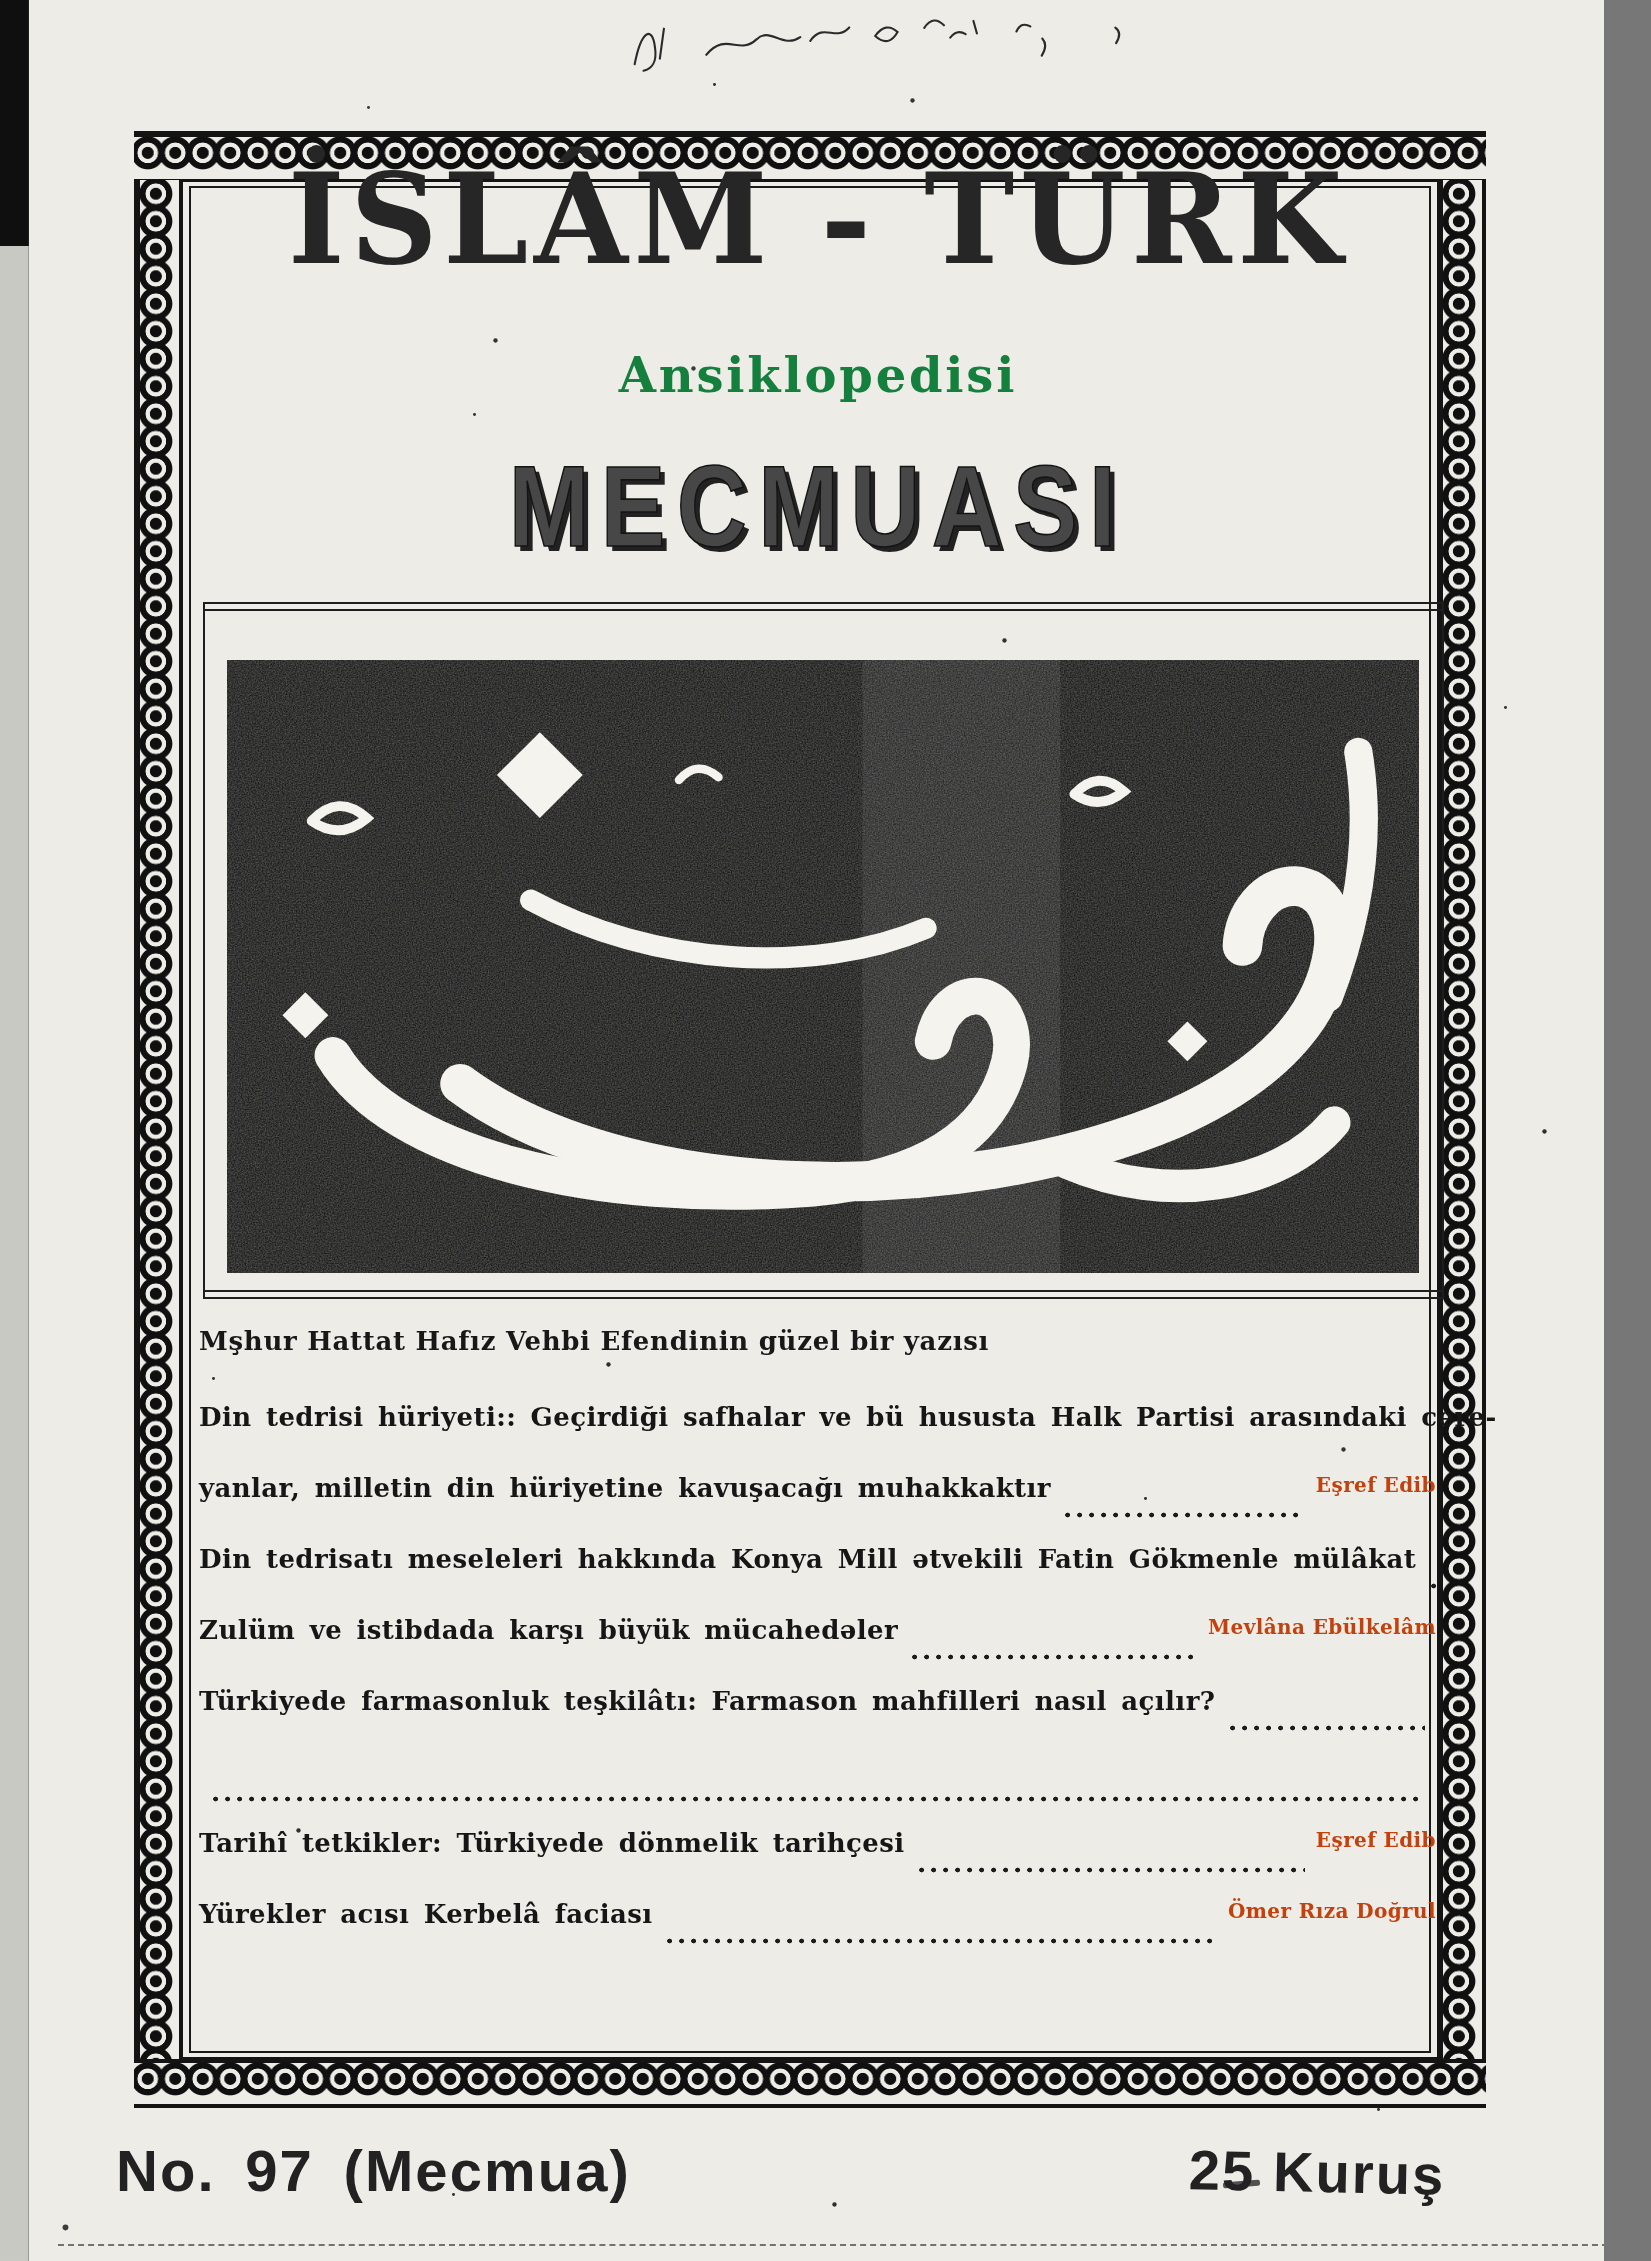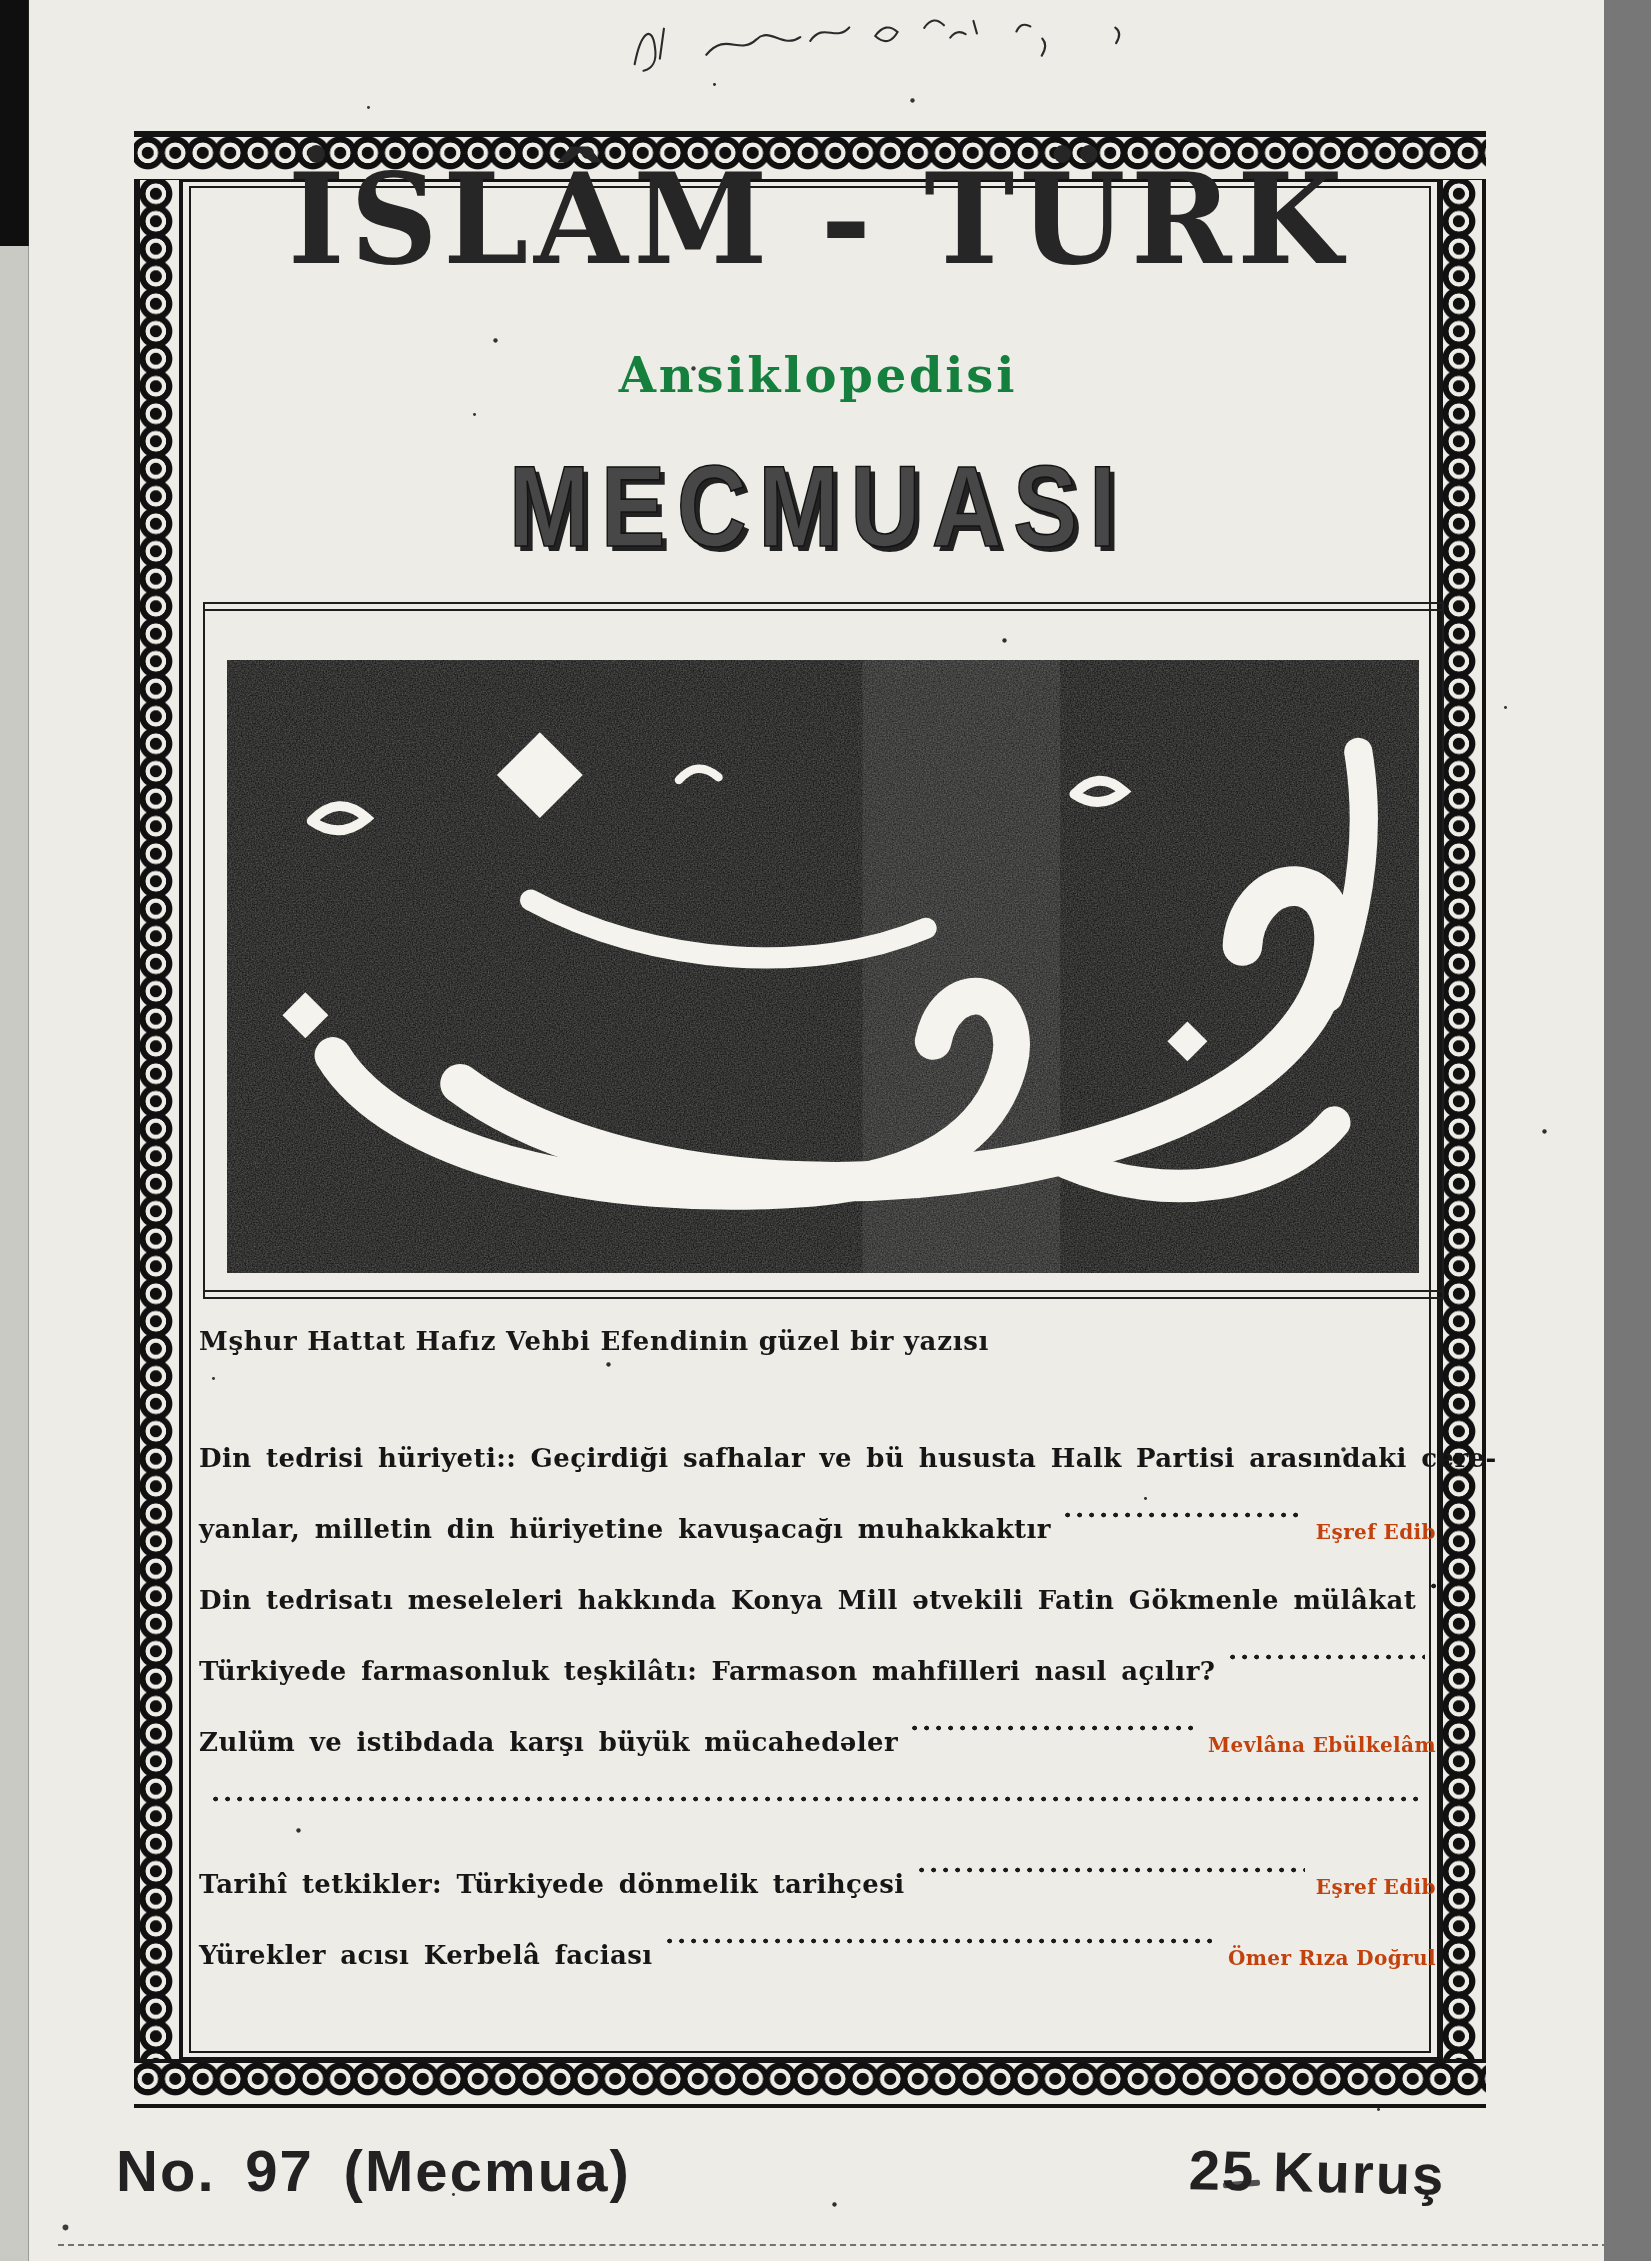--- a/index.html
+++ b/index.html
@@ -107,21 +107,21 @@
   .plate{position:absolute;left:227px;top:660px;width:1192px;height:613px;}
   .plate svg{display:block;width:100%;height:100%;}
 
   .caption{
     position:absolute;left:199px;top:1326px;width:1237px;
     text-align:left;font-size:26px;font-weight:700;color:#181818;letter-spacing:0.7px;
   }
 
   
   .toc{position:absolute;left:199px;top:1402px;width:1237px;}
-  .toc-row{display:flex;align-items:flex-end;height:71px;white-space:nowrap;}
+  .toc-row{display:flex;align-items:flex-start;height:71px;white-space:nowrap;}
   .toc-text{font-size:26px;font-weight:700;color:#161616;word-spacing:5px;letter-spacing:0.4px;}
   .toc-leader{
     flex:1 1 auto;align-self:center;height:26px;margin:0 11.3px;min-width:14px;
     background-image:radial-gradient(circle at 5.6px 19px, #1c1c1c 2.1px, transparent 2.7px);
     background-size:12px 26px;background-repeat:repeat-x;
   }
   .toc-author{font-size:20px;font-weight:700;color:#c2410c;letter-spacing:0.4px;}
 
   
   .footer-issue{
@@ -224,29 +224,29 @@
       <span class="toc-author">Eşref Edib</span>
     </div>
 
     <div class="toc-row">
       <span class="toc-text">Din tedrisatı meseleleri hakkında Konya Mill ǝtvekili Fatin Gökmenle mülâkat</span>
       <span class="toc-leader"></span>
 
     </div>
 
     <div class="toc-row">
+      <span class="toc-text">Zulüm ve istibdada karşı büyük mücahedǝler</span>
+      <span class="toc-leader"></span>
+      <span class="toc-author">Mevlâna Ebülkelâm</span>
+    </div>
+
+    <div class="toc-row">
       <span class="toc-text">Türkiyede farmasonluk teşkilâtı: Farmason mahfilleri nasıl açılır?</span>
       <span class="toc-leader"></span>
 
-    </div>
-
-    <div class="toc-row">
-      <span class="toc-text">Zulüm ve istibdada karşı büyük mücahedǝler</span>
-      <span class="toc-leader"></span>
-      <span class="toc-author">Mevlâna Ebülkelâm</span>
     </div>
 
 
     <div class="toc-row">
       <span class="toc-leader"></span>
 
     </div>
 
     <div class="toc-row">
       <span class="toc-text">Tarihî tetkikler: Türkiyede dönmelik tarihçesi</span>

